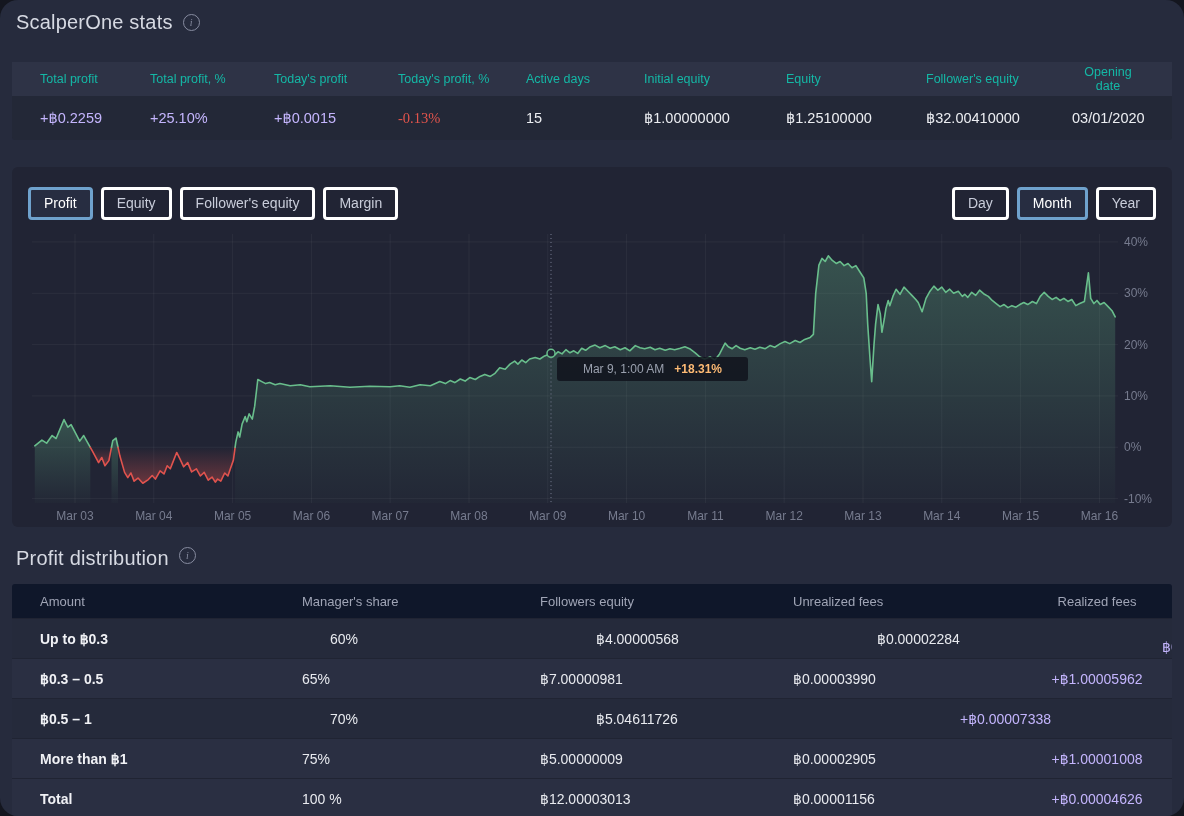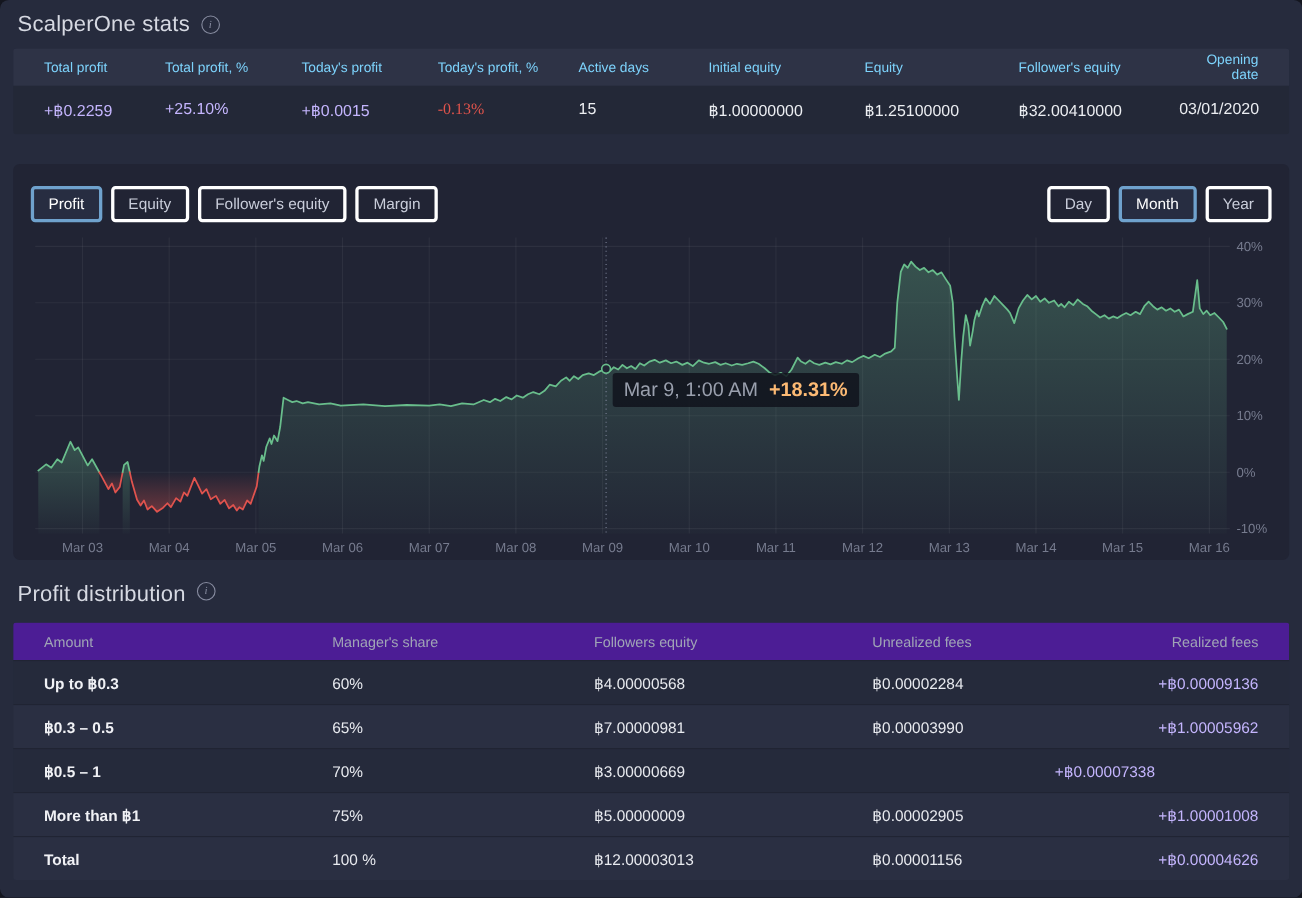--- a/index.html
+++ b/index.html
@@ -1,68 +1,68 @@
 <!DOCTYPE html>
 <html><head>
 <meta charset="utf-8">
 <style>
   html,body{margin:0;padding:0;}
   body{
     width:1184px;height:816px;background:#14161f;
     font-family:"Liberation Sans",sans-serif;position:relative;overflow:hidden;
   }
-  .app{position:absolute;inset:0;background:#262b3d;border-radius:8px;overflow:hidden;}
+  .app{position:absolute;inset:0;background:#262b3d;border-radius:18px;overflow:hidden;}
 
   
   .top-header{display:flex;justify-content:space-between;align-items:center;padding:11px 14px 10px 16px;}
   .title-wrap{display:flex;align-items:center;}
   h1,h2{font-size:20px;font-weight:400;color:#d6d9e2;margin:0;letter-spacing:.2px;}
   .info{width:15px;height:15px;border:1px solid #878ca0;border-radius:50%;color:#878ca0;
     font-size:10px;line-height:15px;display:inline-flex;align-items:center;justify-content:center;
     margin-left:10px;font-family:"Liberation Serif",serif;font-style:italic;}
   .header-right{display:flex;align-items:center;}
   .rate{color:#8b90a3;font-size:13.5px;margin-right:8px;}
   .cur{width:36px;height:28px;border-radius:4px;background:#3a4054;color:#eceef4;border:1px solid transparent;
     font-size:13px;margin-left:8px;cursor:pointer;font-family:inherit;}
   .cur.active{background:#2c3246;border:1px solid #6fa2cd;}
 
   
   .stats-table{margin:0 12px;border-radius:3px;overflow:hidden;}
   .stats-head,.stats-row{display:grid;grid-template-columns:110px 124px 124px 128px 118px 142px 140px 146px 1fr;
     align-items:center;padding:0 28px;}
-  .stats-head{background:#2e3346;height:34px;color:#7dd3fc;font-size:12.5px;}
+  .stats-head{background:#2e3346;height:34px;color:#14b8a6;font-size:12.5px;margin-top:18px;}
   .stats-row{background:#232837;height:44px;color:#eceef2;font-size:14.5px;}
-  .right{text-align:right;}
+  .right{text-align:center;}
   .pos{color:#c4b5fd;}
   .neg{color:#e2544c;font-family:Liberation Serif, serif;}
 
   
   .chart-panel{margin:27px 12px 0;height:360px;background:#212434;border-radius:6px;}
   .chart-toolbar{display:flex;justify-content:space-between;padding:20px 16px 0 16px;}
   .btn-group{display:flex;gap:8px;}
   .btn{background:transparent;border:3px solid #ffffff;color:#c9cdda;border-radius:4px;
     padding:5px 13px;font-size:14px;cursor:pointer;font-family:inherit;line-height:17px;}
   .btn.active{border-color:#6fa2cd;color:#fff;background:#272d41;}
   .chart-area{position:relative;height:299px;margin-top:11px;}
   .chart-area svg{position:absolute;inset:0;width:100%;height:100%;display:block;}
   .chart-area text{font-family:"Liberation Sans",sans-serif;font-size:12px;fill:#767b8e;}
   .tooltip{position:absolute;display:flex;gap:10px;align-items:center;background:rgba(16,19,28,.85);
-    border-radius:3px;padding:5px 10px;font-size:18px;white-space:nowrap;}
+    border-radius:3px;padding:5px 26px;font-size:12px;white-space:nowrap;}
   .t-label{color:#9aa0ae;}
   .t-value{color:#fdba74;font-weight:bold;text-align:center;}
 
   
   .dist-title{display:flex;align-items:flex-start;padding:20px 18px 14px 16px;}
   .dist-table{margin:0 12px;border-radius:3px;overflow:hidden;}
   .dist-head,.dist-row{display:grid;grid-template-columns:262px 238px 253px 257px 1fr;
     align-items:center;padding:0 28px;}
-  .dist-head{background:#4c1d95;height:34px;color:#a0a5b6;font-size:13px;}
+  .dist-head{background:#0f172a;height:34px;color:#a0a5b6;font-size:13px;}
   .dist-row{height:39px;font-size:14px;color:#e8eaef;border-top:1px solid #202433;}
   .dist-row .cell-amount{font-weight:bold;color:#f0f1f5;}
-  .row-a{background:#252a3b;}
+  .row-a{background:#252a3b;gap:28px;}
   .row-b{background:#2a2f42;}
 </style>
 </head>
 <body>
 
 <div class="app">
 
   <div class="top-header">
     <div class="title-wrap">
       <h1>ScalperOne stats</h1>
@@ -205,21 +205,21 @@
       <div class="dist-row row-b">
         <span class="cell-amount">฿0.3 – 0.5</span>
         <span>65%</span>
         <span>฿7.00000981</span>
         <span>฿0.00003990</span>
         <span class="right pos">+฿1.00005962</span>
       </div>
       <div class="dist-row row-a">
         <span class="cell-amount">฿0.5 – 1</span>
         <span>70%</span>
-        <span>฿3.00000669</span>
+        <span>฿5.04611726</span>
         <span class="right pos">+฿0.00007338</span>
       </div>
       <div class="dist-row row-b">
         <span class="cell-amount">More than ฿1</span>
         <span>75%</span>
         <span>฿5.00000009</span>
         <span>฿0.00002905</span>
         <span class="right pos">+฿1.00001008</span>
       </div>
       <div class="dist-row row-b">

